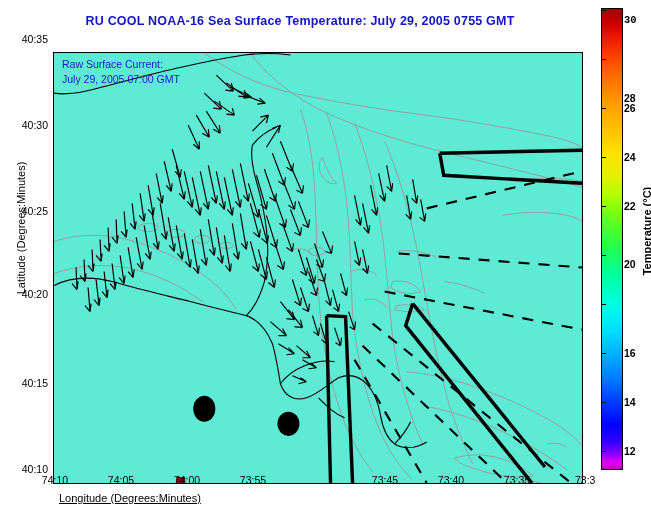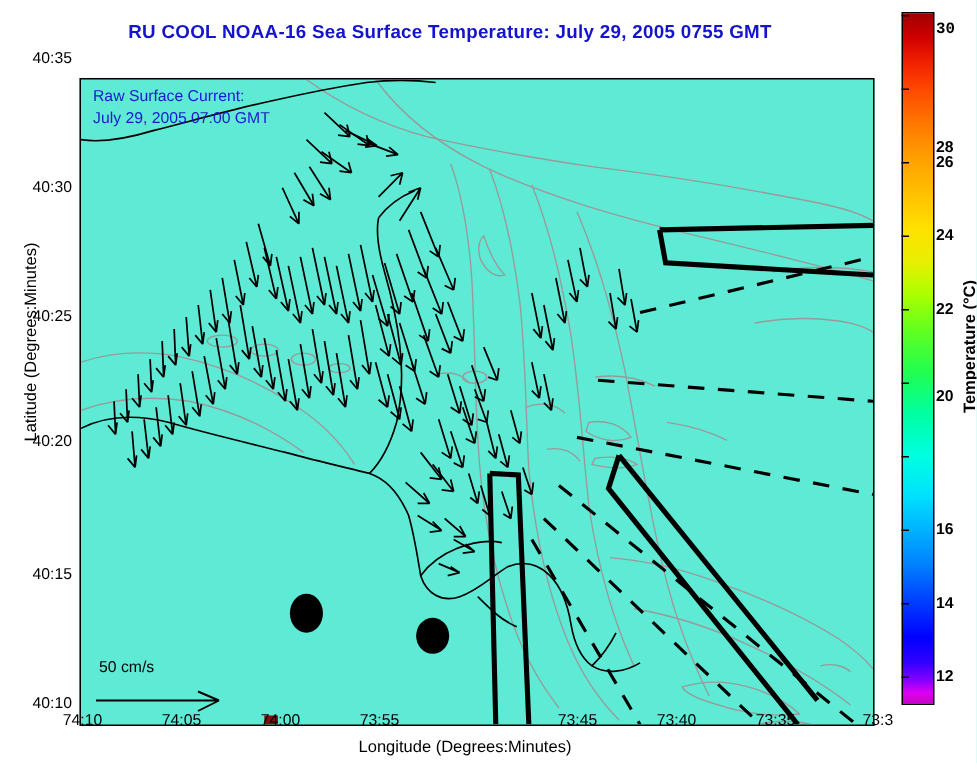--- a/index.html
+++ b/index.html
@@ -29,22 +29,22 @@
 
   
   .ytick{position:absolute;right:0;font-size:10.5px;color:#000;
          text-align:right;white-space:nowrap;transform:translateY(-50%);}
   #yticks{position:absolute;left:0;top:38px;width:48px;height:432px;}
   .xtick{position:absolute;top:0;font-size:10.5px;color:#000;
          white-space:nowrap;transform:translateX(-50%);}
   #xticks{position:absolute;left:53px;top:474px;width:530px;height:16px;}
 
   
-  #xlabel{position:absolute;left:45px;top:492px;width:530px;text-align:center;
-          font-size:11px;color:#000;}
+  #xlabel{position:absolute;left:59px;top:492px;width:530px;
+          font-size:11px;color:#000;text-decoration:underline;}
   #ylabel{position:absolute;left:-94px;top:222px;width:230px;text-align:center;
           font-size:11px;color:#000;transform:rotate(-90deg);}
 
   
   #cbar{position:absolute;left:601px;top:8px;width:22px;height:462px;
         border:1px solid #000;box-sizing:border-box;
         background:linear-gradient(to top,
           #c800c8 0%,
           #e000f0 1.5%,
           #8a00ff 3.2%,
@@ -259,26 +259,20 @@
       </g>
 
       <rect x="122" y="423" width="9" height="6" fill="#7a1010"></rect>
     </svg>
 
     <div id="annot">
       <div>Raw Surface Current:</div>
       <div>July 29, 2005 07:00 GMT</div>
     </div>
 
-    <div id="scalebox">
-      <div id="scalelabel">50 cm/s</div>
-      <svg width="110" height="22" viewBox="0 0 110 22" style="position:absolute;left:0;top:17px;">
-        <path d="M2,11 L84,11 M84,11 L70,5 M84,11 L70,18" stroke="#000" stroke-width="1.3" fill="none"></path>
-      </svg>
-    </div>
   </div>
 
   <div id="yticks">
     <div class="ytick" style="top:1px;">40:35</div>
     <div class="ytick" style="top:87px;">40:30</div>
     <div class="ytick" style="top:173px;">40:25</div>
     <div class="ytick" style="top:256px;">40:20</div>
     <div class="ytick" style="top:345px;">40:15</div>
     <div class="ytick" style="top:431px;margin-left:20px;">40:10</div>
   </div>

